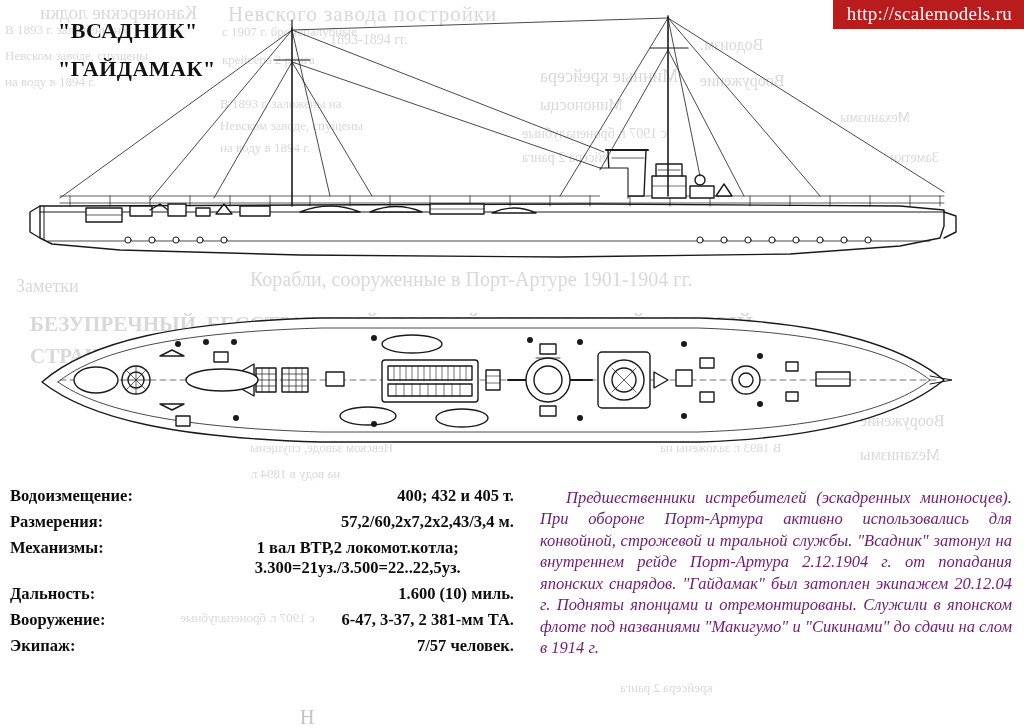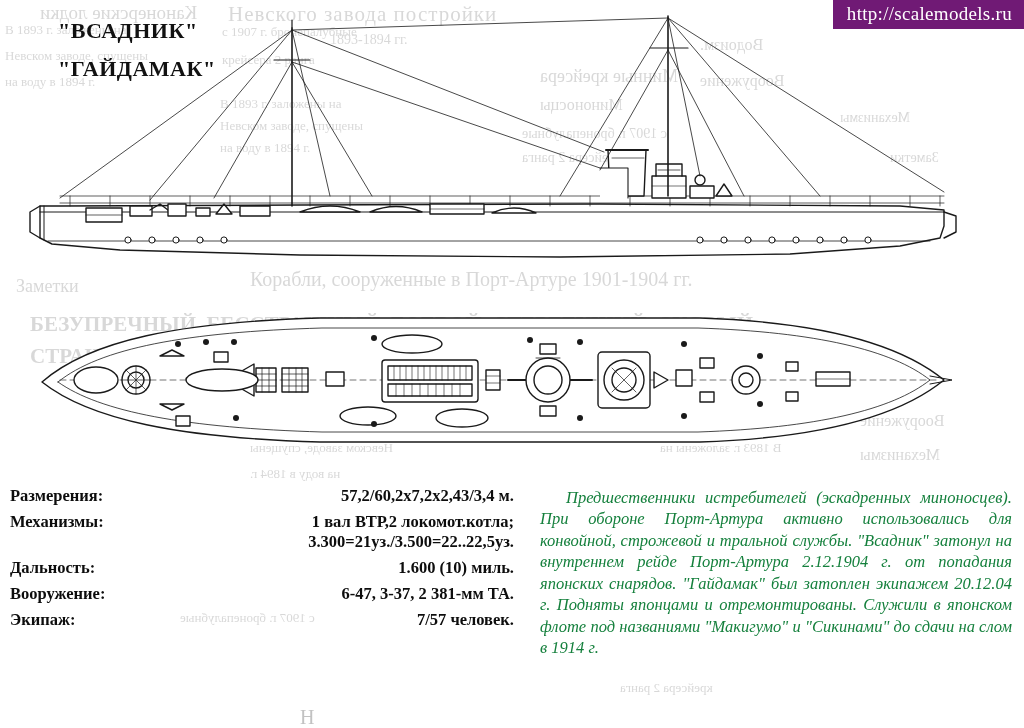--- a/index.html
+++ b/index.html
@@ -17,21 +17,21 @@
     opacity:.55;
     pointer-events:none;
     font-family:"Liberation Serif", serif;
   }
   .bg-line{position:absolute;white-space:nowrap;}
   .mirror{transform:scaleX(-1);transform-origin:center;}
 
   
   .watermark{
     position:absolute;right:0;top:0;
-    background:#701a75;color:#ffffff;
+    background:#b91c1c;color:#ffffff;
     font-family:"Liberation Serif", serif;
     font-size:19px;
     padding:3px 12px 4px 14px;
     letter-spacing:.3px;
     z-index:40;
   }
 
   
   .ship-title{
     position:absolute;
@@ -50,30 +50,30 @@
   
   .spec-table{
     position:absolute;left:8px;top:483px;width:508px;
     font-size:16.5px;font-weight:bold;color:#0d0d0d;
     border-collapse:collapse;
     z-index:25;
   }
   .spec-table td{padding:3px 2px 3px 2px;vertical-align:top;}
   .spec-table td.lbl{text-align:left;white-space:nowrap;}
   .spec-table td.val{text-align:right;white-space:nowrap;}
-  .spec-table td.val .sub{display:block;text-align:right;}
+  .spec-table td.val .sub{display:block;text-align:center;}
 
   
   .prose{
     position:absolute;left:540px;top:487px;width:472px;
     font-size:16.5px;
     font-style:italic;
     line-height:1.30;
     text-align:justify;
-    color:#15803d;
+    color:#701a75;
     z-index:25;
   }
   .prose .ind{display:inline-block;width:26px;}
   .bottom-ghost{
     position:absolute;left:300px;top:706px;color:#c2c2c2;font-size:20px;
   }
 </style>
 </head>
 <body>
 
@@ -359,20 +359,24 @@
           <circle cx="760" cy="404" r="3"></circle>
       <circle cx="236" cy="418" r="3"></circle>
     </g>
   </g>
 </svg>
 </div>
 
 <table class="spec-table">
   <tbody>
     <tr>
+      <td class="lbl">Водоизмещение:</td>
+      <td class="val">400; 432 и 405 т.</td>
+    </tr>
+    <tr>
       <td class="lbl">Размерения:</td>
       <td class="val">57,2/60,2х7,2х2,43/3,4 м.</td>
     </tr>
     <tr>
       <td class="lbl">Механизмы:</td>
       <td class="val">
         <span class="sub">1 вал ВТР,2 локомот.котла;</span>
         <span class="sub">3.300=21уз./3.500=22..22,5уз.</span>
       </td>
     </tr>

